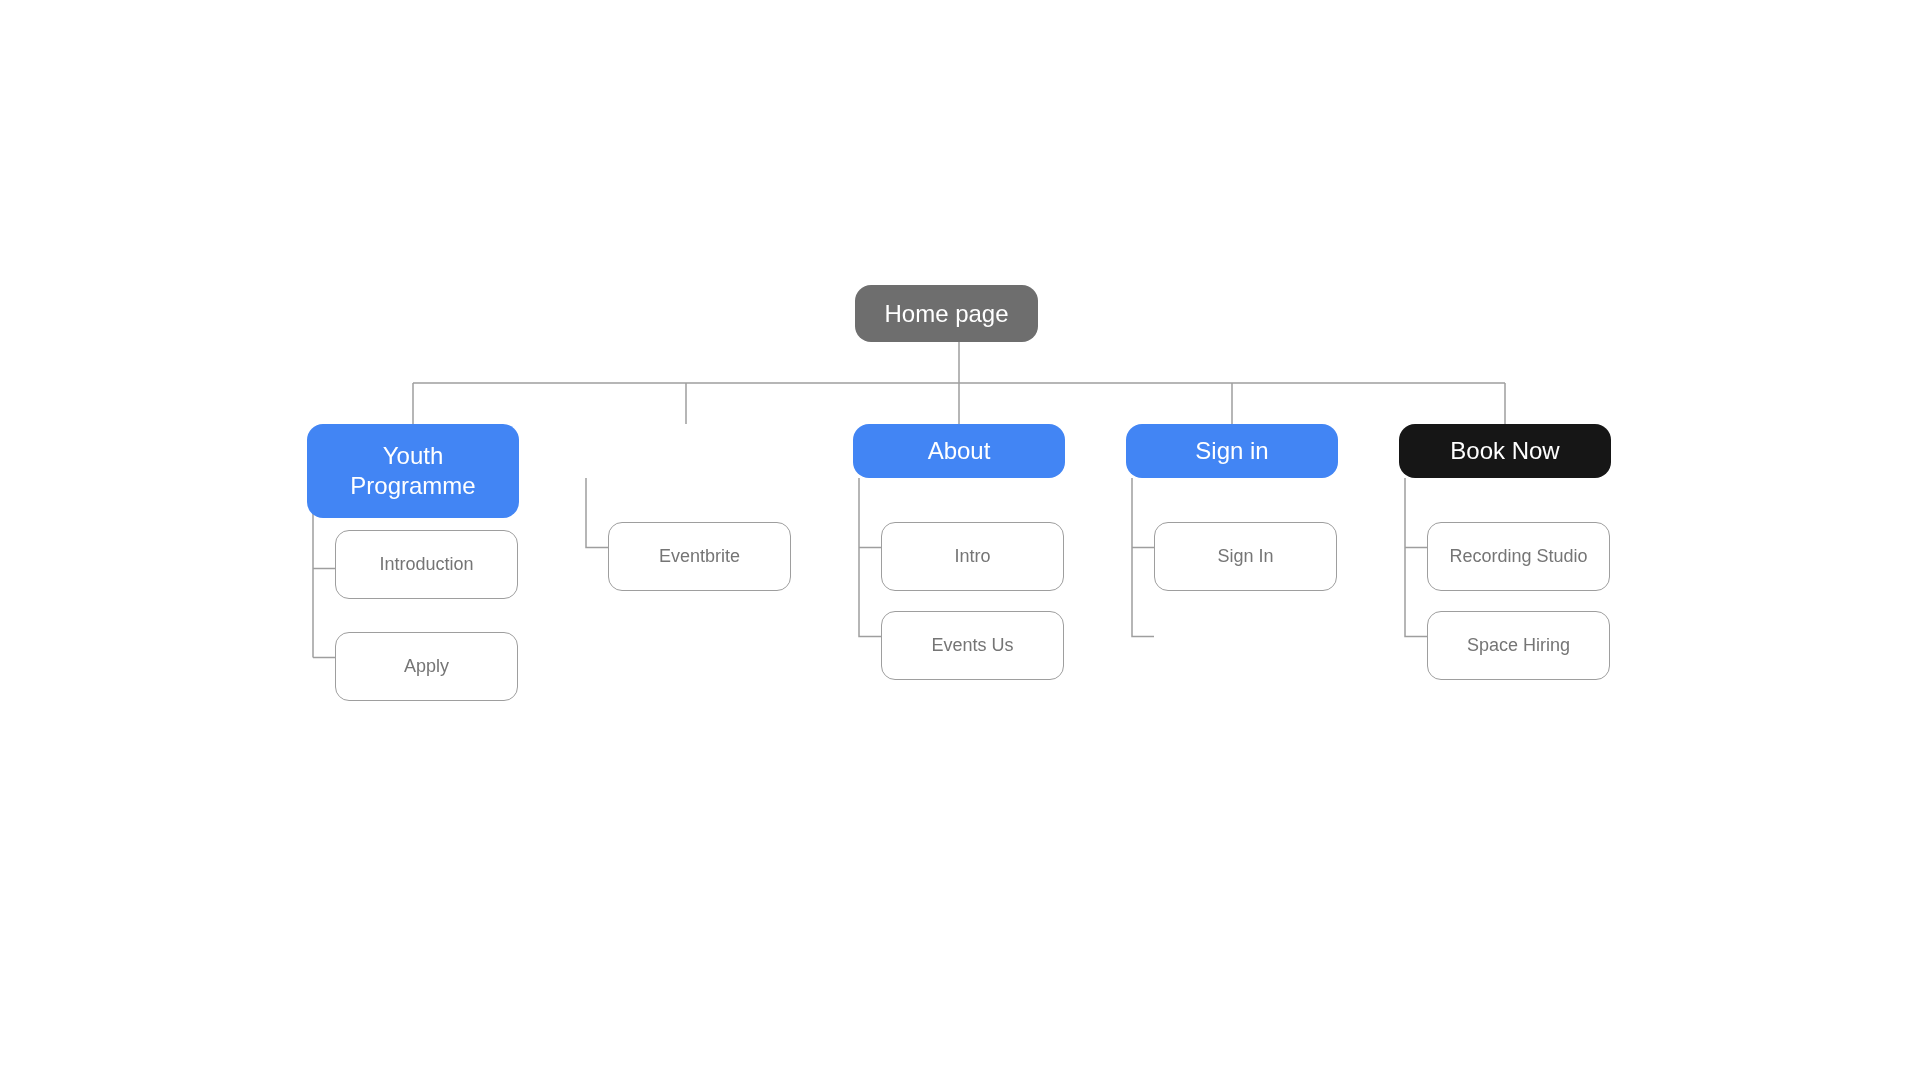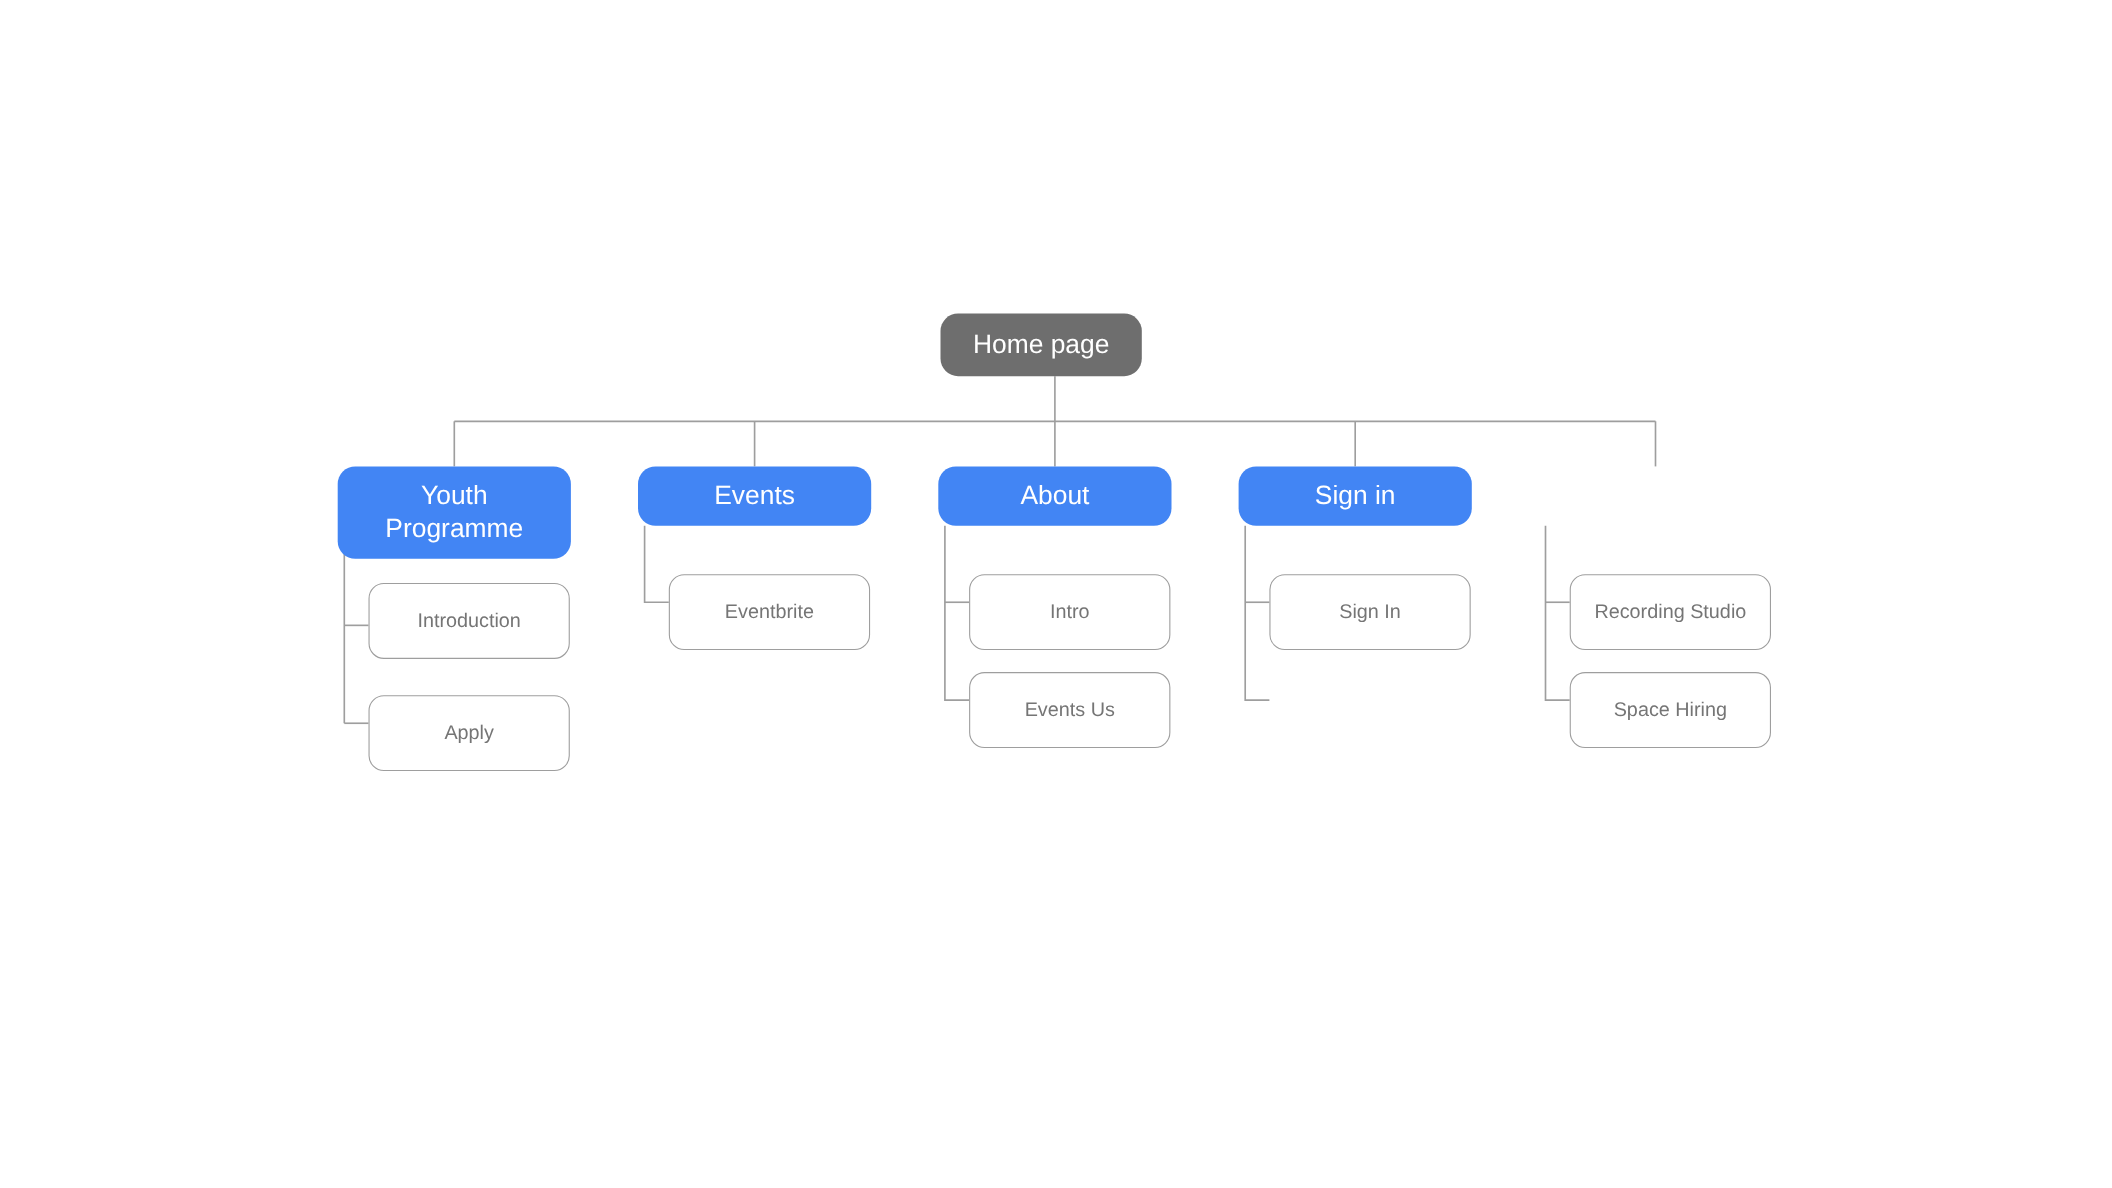--- a/index.html
+++ b/index.html
@@ -44,21 +44,21 @@
     top: 424px;
     background: var(--section-fill, #4285f4);
     color: var(--node-text, #ffffff);
     border-radius: 16px;
     font-size: 24px;
     line-height: 1.25;
   }
   .node-section.black {
     background: var(--book-now-fill, #161616);
   }
-  .node-section.tall { height: 84px; }
+  .node-section.tall { height: 94px; }
   .node-section .wrap { display: inline-block; max-width: 150px; }
   .sec-0 { left: 307px; }
   .sec-1 { left: 580px; }
   .sec-2 { left: 853px; }
   .sec-3 { left: 1126px; }
   .sec-4 { left: 1399px; }
   .node-child {
     width: 183px; height: 69px;
     background: #ffffff;
     border: 1.5px solid var(--child-border, #9e9e9e);
@@ -111,28 +111,28 @@
     </g>
   </svg>
 
   <div class="node node-root">
     <span>Home page</span>
   </div>
 
   <div class="node node-section tall sec-0">
     <span class="wrap">Youth Programme</span>
   </div>
-  <div class="node node-section sec-1">
-    <span>Events</span>
-  </div>
   <div class="node node-section sec-2">
     <span>About</span>
   </div>
   <div class="node node-section sec-3">
     <span>Sign in</span>
+  </div>
+  <div class="node node-section black sec-4">
+    <span>Book Now</span>
   </div>
 
   <div class="node node-child child-x-0 row-a-low">
     <span>Introduction</span>
   </div>
   <div class="node node-child child-x-0 row-b-low">
     <span>Apply</span>
   </div>
 
   <div class="node node-child child-x-1 row-a">

